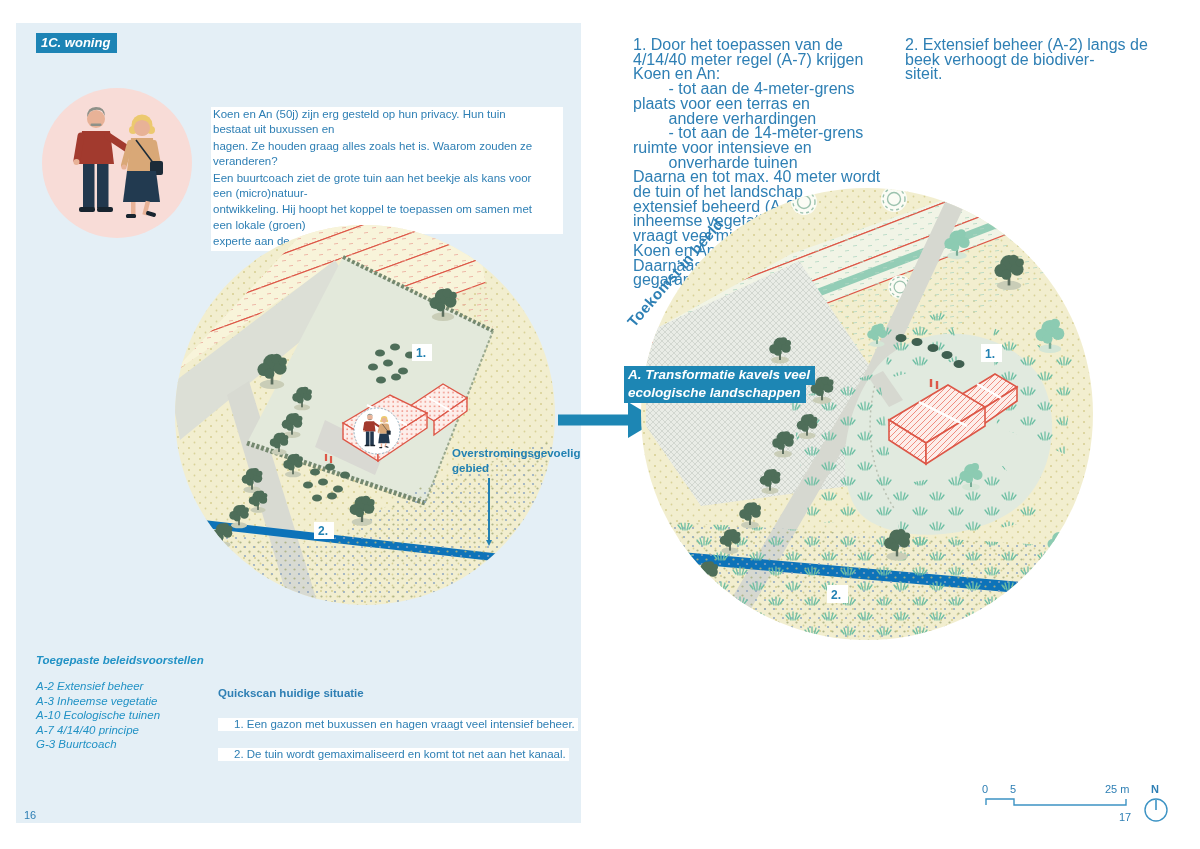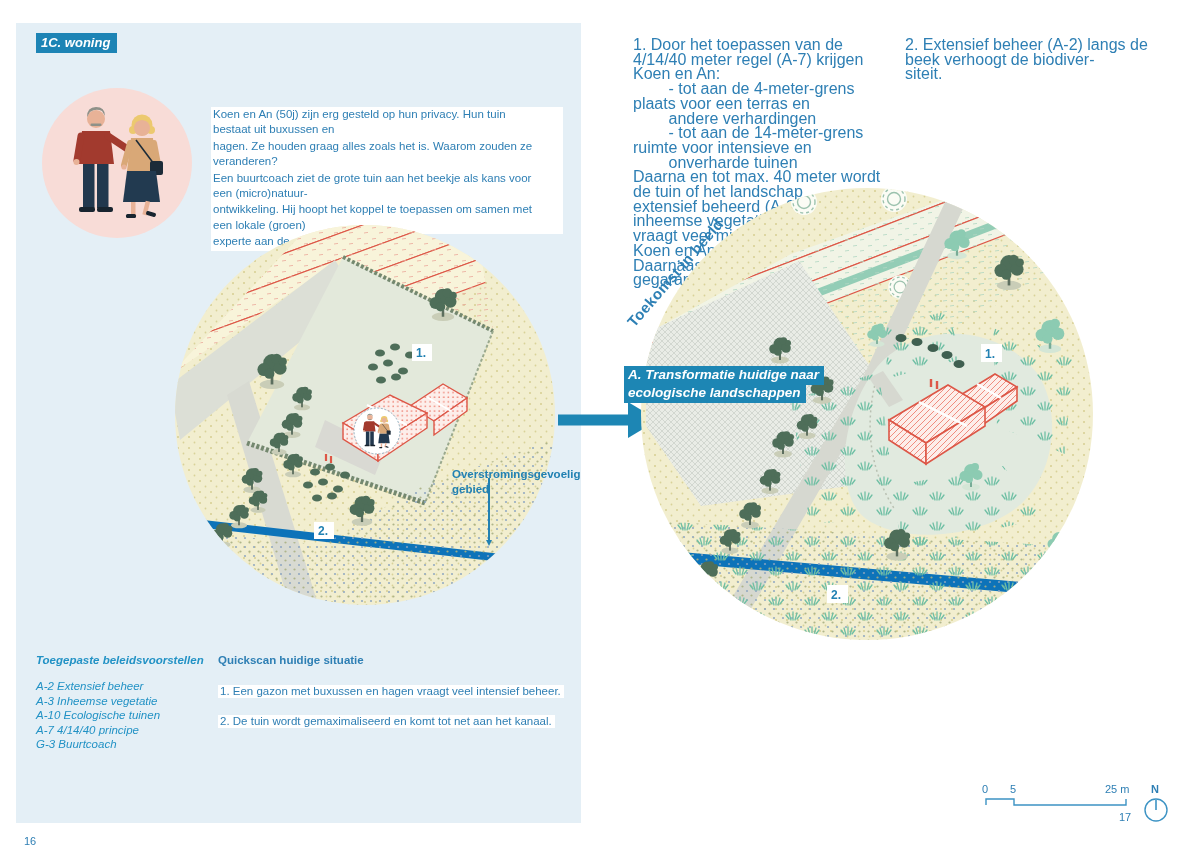--- a/index.html
+++ b/index.html
@@ -7,25 +7,25 @@
          font-family:"Liberation Sans","DejaVu Sans",sans-serif;}
   .panel{position:absolute;left:16px;top:23px;width:565px;height:800px;background:#e4eff6;}
   .abs{position:absolute;}
   .chip-title{display:inline-block;background:#1d84b5;color:#fff;font-size:13px;font-weight:bold;
               font-style:italic;padding:2px 7px 3px 5px;}
   .intro{line-height:15.4px;font-size:11.5px;color:#2e7fb4;width:352px;}
   .intro .hl span{background:#ffffff;padding:0 21px 1px 2px;display:inline-block;}
   .note{font-size:16px;line-height:14.7px;color:#2e7fb4;white-space:pre-wrap;}
   .policies-title{font-size:11.5px;font-weight:bold;font-style:italic;color:#2292c5;}
   .policies{font-size:11.5px;font-weight:normal;font-style:italic;color:#2292c5;line-height:14.6px;}
-  .quick-title{font-size:11.5px;font-weight:bold;color:#2e7fb4;}
-  .quick-item span{background:#fff;padding:0 3px 1px 2px;display:inline-block;
+  .quick-title{font-size:11.5px;font-weight:bold;color:#2e7fb4;margin-top:33px;}
+  .quick-item span{background:#fff;padding:0 3px 1px 16px;display:inline-block;
                    font-size:11.5px;color:#2e7fb4;}
   .pagenum{font-size:11px;color:#2e7fb4;}
-  .flood-label{font-size:11.5px;font-weight:bold;color:#2181b2;line-height:15px;margin-top:21px;}
+  .flood-label{font-size:11.5px;font-weight:bold;color:#2181b2;line-height:15px;}
   .future-label{font-size:15px;font-weight:bold;color:#2e80b5;letter-spacing:.4px;
                 transform:rotate(-49deg);transform-origin:0 50%;white-space:nowrap;}
   .transform-chip{font-size:13.5px;font-weight:bold;font-style:italic;color:#fff;line-height:16px;}
   .transform-chip span{background:#1d86b4;padding:1px 5px 2px 4px;display:inline-block;}
   svg text{font-family:"Liberation Sans","DejaVu Sans",sans-serif;}
   .marker-text{font-size:12px;font-weight:bold;fill:#2181b2;}
   .scale-text{font-size:11px;fill:#2e7fb4;}
 </style>
 </head>
 <body>
@@ -241,21 +241,21 @@
       <div>G-3 Buurtcoach</div>
     </div>
   </div>
 
   <div class="abs" style="left:218px;top:654px;">
     <div class="quick-title">Quickscan huidige situatie</div>
     <div class="quick-item" style="margin-top:15px;"><span>1. Een gazon met buxussen en hagen vraagt veel intensief beheer.</span></div>
     <div class="quick-item" style="margin-top:12px;"><span>2. De tuin wordt gemaximaliseerd en komt tot net aan het kanaal.</span></div>
   </div>
 
-  <div class="abs pagenum" style="left:24px;top:809px;margin-top:26px;">16</div>
+  <div class="abs pagenum" style="left:24px;top:809px;">16</div>
 
   <svg class="abs" style="left:558px;top:402px;" width="100" height="36">
     <rect x="0" y="12.5" width="72" height="11" fill="#1d86b4"></rect>
     <polygon points="70,0 100,18 70,36" fill="#1d86b4"></polygon>
   </svg>
 
   <div class="abs note" style="left:633px;top:38px;width:266px;">1. Door het toepassen van de 4/14/40 meter regel (A-7) krijgen
 Koen en An:
         - tot aan de 4-meter-grens plaats voor een terras en
         andere verhardingen
@@ -431,21 +431,21 @@
       <g>
         <rect x="186" y="397" width="21" height="18" fill="#fff"></rect>
         <text x="190" y="411" class="marker-text">2.</text>
       </g>
     </g>
   </svg>
 
   <div class="abs future-label" style="left:630px;top:316px;">Toekomst in beeld</div>
 
   <div class="abs transform-chip" style="left:624px;top:366px;">
-    <div><span>A. Transformatie huidige naar</span></div>
+    <div><span>A. Transformatie kavels veel</span></div>
     <div style="margin-top:-1px;"><span>ecologische landschappen</span></div>
   </div>
 
   <svg class="abs" style="left:980px;top:782px;" width="170" height="34">
     <text x="2" y="11" class="scale-text">0</text>
     <text x="30" y="11" class="scale-text">5</text>
     <text x="125" y="11" class="scale-text">25 m</text>
     <path d="M6,23 L6,17 L34,17 L34,23 L146,23 L146,17" fill="none" stroke="#3c93c4" stroke-width="1.4"></path>
   </svg>
 

